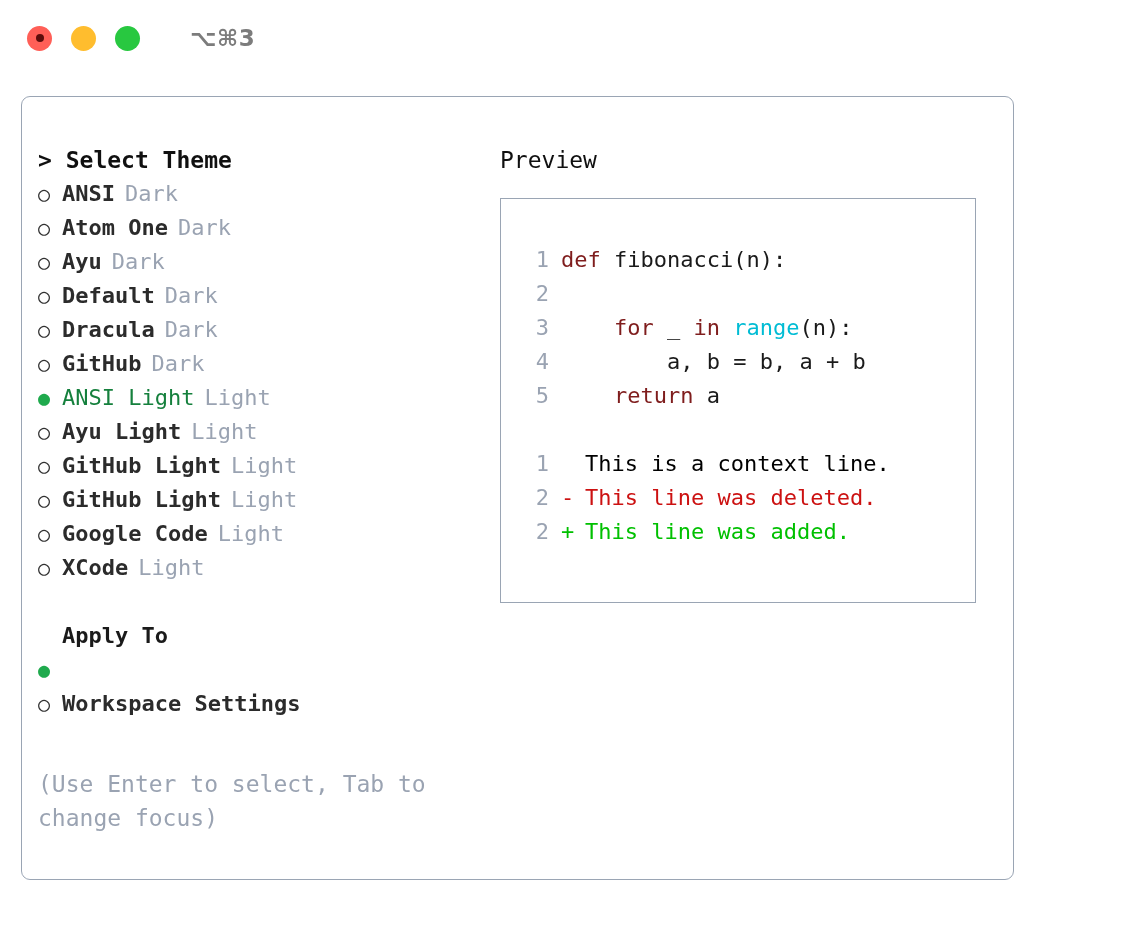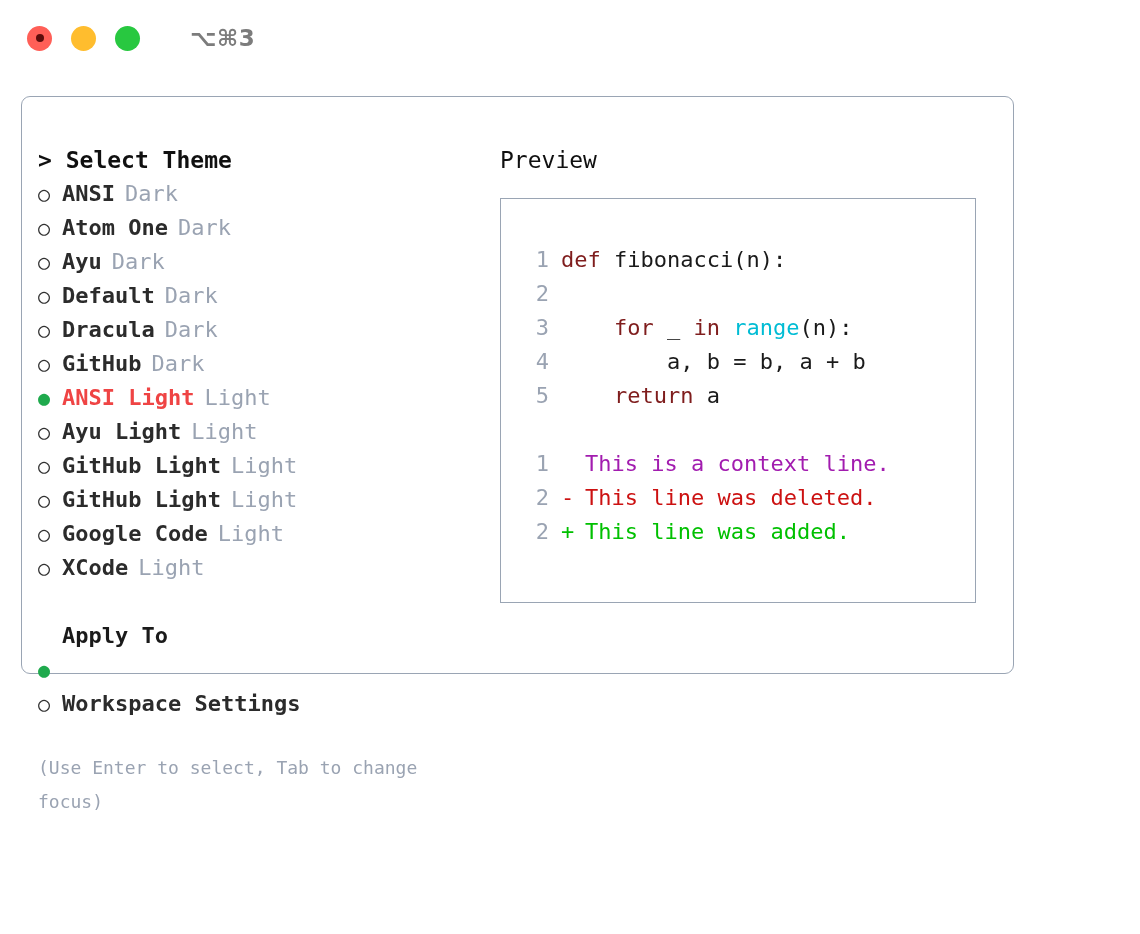--- a/index.html
+++ b/index.html
@@ -62,21 +62,21 @@
     font-weight: bold;
     letter-spacing: 0.5px;
     font-family: "DejaVu Sans", sans-serif;
   }
   
   .card {
     position: absolute;
     left: 21px;
     top: 96px;
     width: 993px;
-    height: 578px;
+    height: 784px;
     border: 1.6px solid #9aa5b4;
     border-radius: 9px;
     box-sizing: border-box;
     background: #ffffff;
   }
   .card-inner {
     position: relative;
     width: 100%;
     height: 100%;
   }
@@ -107,40 +107,40 @@
     width: 24px;
     flex: 0 0 24px;
     color: #303030;
     font-size: 20px;
   }
   .row.selected .bullet { color: #1faa4d; }
   .row-label {
     color: #2b2b2b;
     font-weight: bold;
   }
-  .row.selected .row-label { color: #ef4444; font-weight: bold; }
+  .row.selected .row-label { color: #15803d; font-weight: normal; }
   .row-tag {
     color: #9aa3b2;
     margin-left: 10px;
     font-weight: normal;
   }
   .section-title {
     font-size: 22px;
     color: #1a1a1a;
     line-height: 34px;
     height: 34px;
     padding-left: 24px;
     font-weight: bold;
     white-space: pre;
   }
   .spacer-32 { height: 34px; }
   .hint {
-    margin-top: 30px;
+    margin-top: 46px;
     color: #9aa3b2;
-    font-size: 18px;
+    font-size: 23px;
     line-height: 34px;
     width: 400px;
   }
   
   .right-pane {
     position: absolute;
     left: 478px;
     top: 46px;
     width: 490px;
   }
@@ -171,21 +171,21 @@
     flex: 0 0 30px;
     text-align: right;
     color: #9aa3b2;
     margin-right: 12px;
   }
   .tok-kw   { color: #7f1d1d; }
   .tok-num  { color: #00b400; }
   .tok-fn   { color: #00bcd4; margin-top: 40px; }
   .tok-txt  { color: #1a1a1a; }
   .gap-line { height: 34px; }
-  .diff-ctx { color: #a21caf; text-align: right; }
+  .diff-ctx { color: #000000; text-align: right; }
   .diff-del { color: #cc1111; }
   .diff-add { color: #00c000; }
   .diff-mark { width: 24px; flex: 0 0 24px; display: inline-block; }
 </style>
 </head>
 <body>
 
 <div class="window">
 
   <div class="titlebar">

